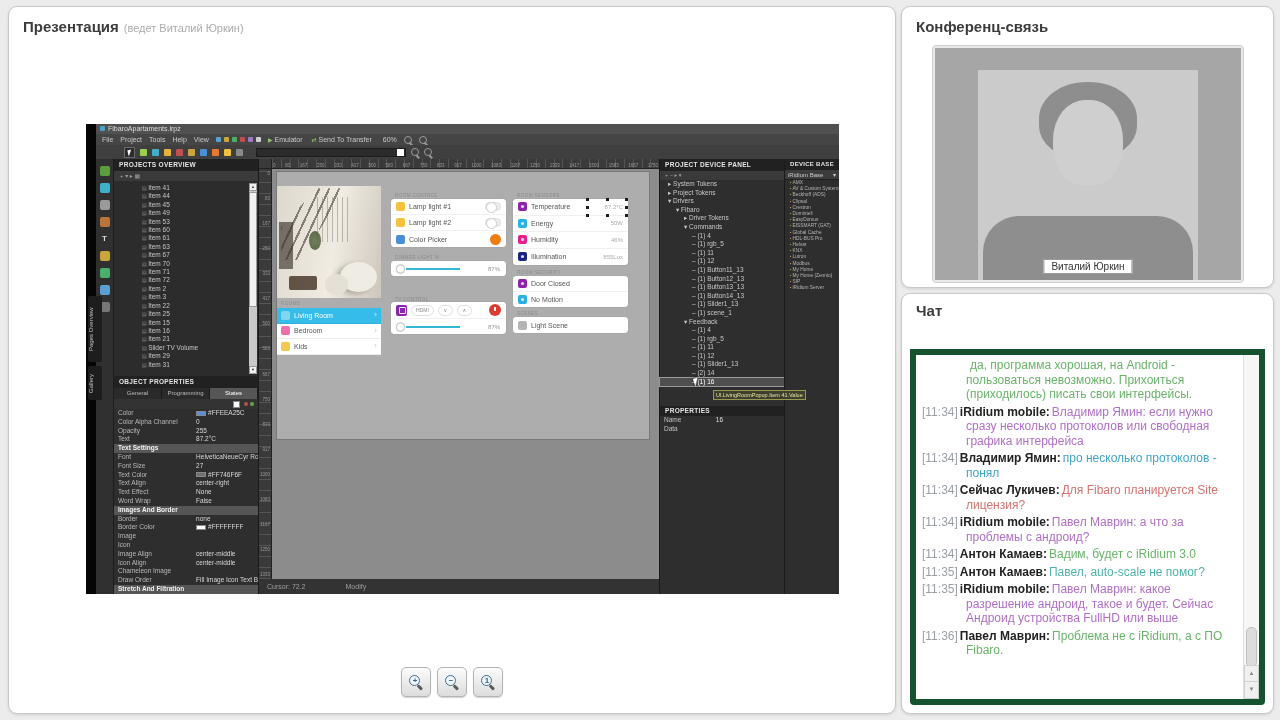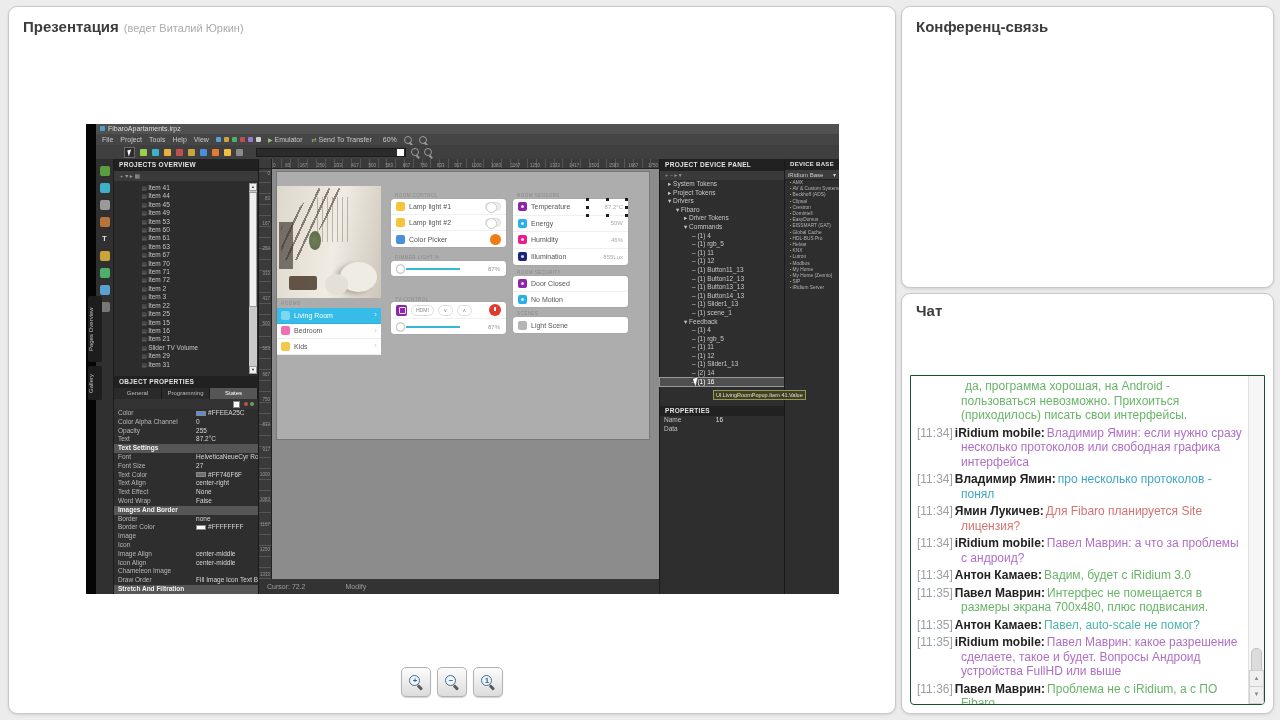--- a/index.html
+++ b/index.html
@@ -159,22 +159,22 @@
   .shoulders{position:absolute;left:5px;right:5px;bottom:0;height:64px;background:#8e8e8e;border-radius:36px 36px 0 0;}
   .nametag{position:absolute;left:50%;transform:translateX(-50%);bottom:6px;background:#fff;border:1px solid #9a9a9a;
     font-size:10px;color:#333;padding:1px 7px;white-space:nowrap;}
 
   
   #chat{left:901px;top:293px;width:371px;height:419px;}
   .tabs{position:absolute;left:8px;right:8px;top:34px;height:22px;display:flex;z-index:2;}
   .tab{flex:1;text-align:center;font-size:12px;color:#555;background:#e7e7e7;border:1px solid #bdbdbd;
     border-radius:4px 4px 0 0;line-height:20px;margin-right:-1px;cursor:pointer;white-space:nowrap;overflow:hidden;}
   .tab.active{background:#fff;border-bottom-color:#fff;color:#333;position:relative;z-index:3;}
-  .msgbox{position:absolute;left:8px;right:8px;top:55px;bottom:8px;border:1px solid #14532d;border-radius:0 0 4px 4px;
-    background:#fff;overflow:hidden;margin-top:26px;}
+  .msgbox{position:absolute;left:8px;right:8px;top:55px;bottom:8px;border:6px solid #14532d;border-radius:0 0 4px 4px;
+    background:#fff;overflow:hidden;}
   .msgs{position:absolute;left:0;top:0;right:16px;bottom:0;padding:3px 4px 3px 6px;overflow:hidden;}
   .msg{font-size:12px;line-height:14.5px;margin-bottom:3px;padding-left:44px;text-indent:-44px;color:#333;}
   .msg.cont{text-indent:0;}
   .msg .t{color:#9aa0a6;margin-right:2px;}
   .msg .s{font-weight:bold;color:#222;margin-right:2px;}
   .chat-sb{position:absolute;right:0;top:0;bottom:0;width:15px;background:#f6f6f6;border-left:1px solid #e0e0e0;}
   .chat-sb .th{position:absolute;left:2px;right:2px;top:272px;height:38px;background:#dcdcdc;border:1px solid #c2c2c2;border-radius:5px;}
   .chat-sb .bt{position:absolute;left:0;right:0;height:16px;background:#f0f0f0;border:1px solid #d0d0d0;
     font-size:6px;line-height:14px;text-align:center;color:#888;cursor:pointer;}
   .chat-sb .bu{bottom:16px;} .chat-sb .bd{bottom:0;}
@@ -727,62 +727,69 @@
           <span class="lens"></span>
           <span class="handle"></span>
           <span class="sign">1</span>
         </span>
     </div>
   </div>
 </div>
 
 <div class="panel" id="conference">
   <div class="ptitle">Конференц-связь</div>
+  <div class="vframe">
+    <div class="video">
+      <div class="vinner">
+        <div class="hair"></div>
+        <div class="face"></div>
+        <div class="shoulders"></div>
+      </div>
+      <div class="nametag">Виталий Юркин</div>
+    </div>
+  </div>
 </div>
 
 <div class="panel" id="chat">
   <div class="ptitle" style="top:8px;">Чат</div>
   <div class="msgbox">
     <div class="msgs">
 
         <div class="msg cont">
           <span class="t"></span><span class="s"></span><span class="x" style="color: rgb(106, 180, 106);">да, программа хорошая, на Android - пользоваться невозможно. Прихоиться (приходилось) писать свои интерфейсы.</span>
         </div>
 
         <div class="msg">
           <span class="t">[11:34]</span><span class="s">iRidium mobile:</span><span class="x" style="color: rgb(176, 111, 198);">Владимир Ямин: если нужно сразу несколько протоколов или свободная графика интерфейса</span>
         </div>
 
         <div class="msg">
           <span class="t">[11:34]</span><span class="s">Владимир Ямин:</span><span class="x" style="color: rgb(62, 166, 200);">про несколько протоколов - понял</span>
         </div>
 
         <div class="msg">
-          <span class="t">[11:34]</span><span class="s">Ямин Лукичев:</span><span class="x" style="color: rgb(212, 115, 111);">Для Fibaro планируется Site лицензия?</span>
+          <span class="t">[11:34]</span><span class="s">Сейчас Лукичев:</span><span class="x" style="color: rgb(212, 115, 111);">Для Fibaro планируется Site лицензия?</span>
         </div>
 
         <div class="msg">
           <span class="t">[11:34]</span><span class="s">iRidium mobile:</span><span class="x" style="color: rgb(176, 111, 198);">Павел Маврин: а что за проблемы с андроид?</span>
         </div>
 
         <div class="msg">
           <span class="t">[11:34]</span><span class="s">Антон Камаев:</span><span class="x" style="color: rgb(106, 180, 106);">Вадим, будет с iRidium 3.0</span>
         </div>
 
 
-        <div class="msg">
-          <span class="t">[11:35]</span><span class="s">Павел Маврин:</span><span class="x" style="color: rgb(106, 180, 106);">Интерфес не помещается в размеры экрана 700х480, плюс подвисания.</span>
-        </div>
 
         <div class="msg">
           <span class="t">[11:35]</span><span class="s">Антон Камаев:</span><span class="x" style="color: rgb(77, 179, 168);">Павел, auto-scale не помог?</span>
         </div>
 
         <div class="msg">
-          <span class="t">[11:35]</span><span class="s">iRidium mobile:</span><span class="x" style="color: rgb(176, 111, 198);">Павел Маврин: какое разрешение сделаете, такое и будет. Вопросы Андроид устройства FullHD или выше</span>
+          <span class="t">[11:35]</span><span class="s">iRidium mobile:</span><span class="x" style="color: rgb(176, 111, 198);">Павел Маврин: какое разрешение андроид, такое и будет. Сейчас Андроид устройства FullHD или выше</span>
         </div>
 
         <div class="msg">
           <span class="t">[11:36]</span><span class="s">Павел Маврин:</span><span class="x" style="color: rgb(106, 180, 106);">Проблема не с iRidium, а с ПО Fibaro.</span>
         </div>
 
       </div>
     <div class="chat-sb">
       <div class="th"></div>
       <div class="bt bu">▲</div>

